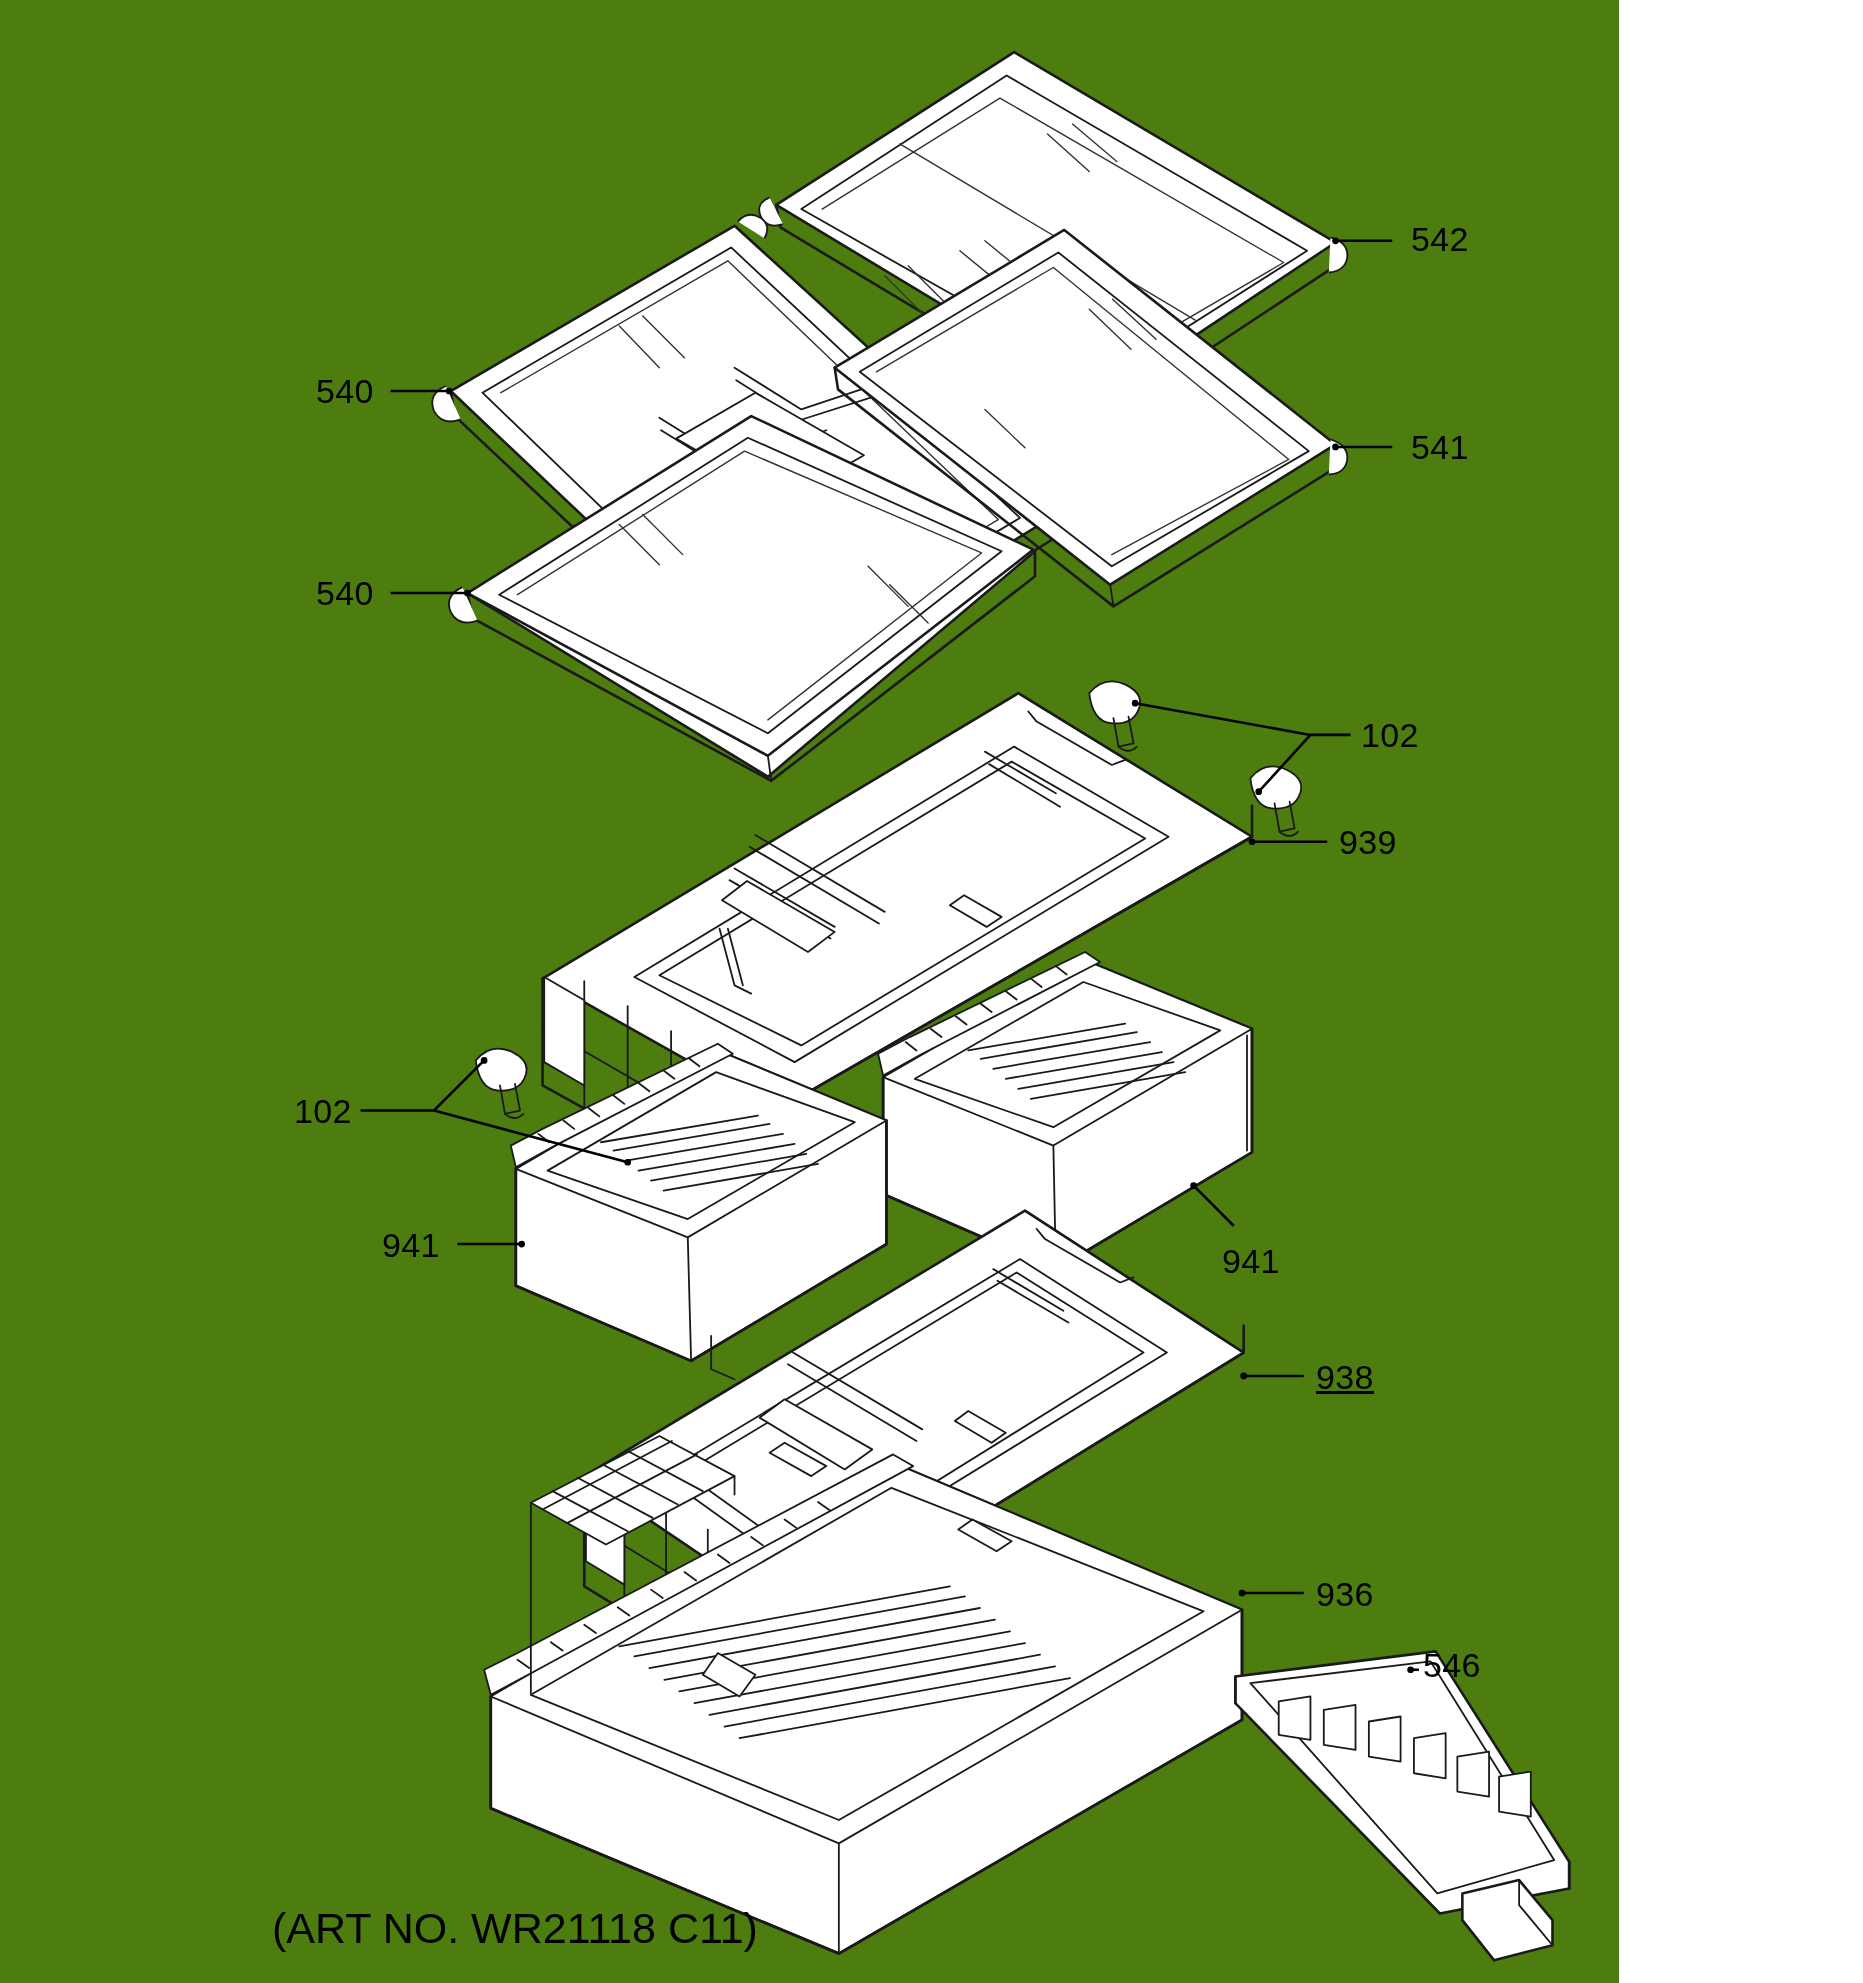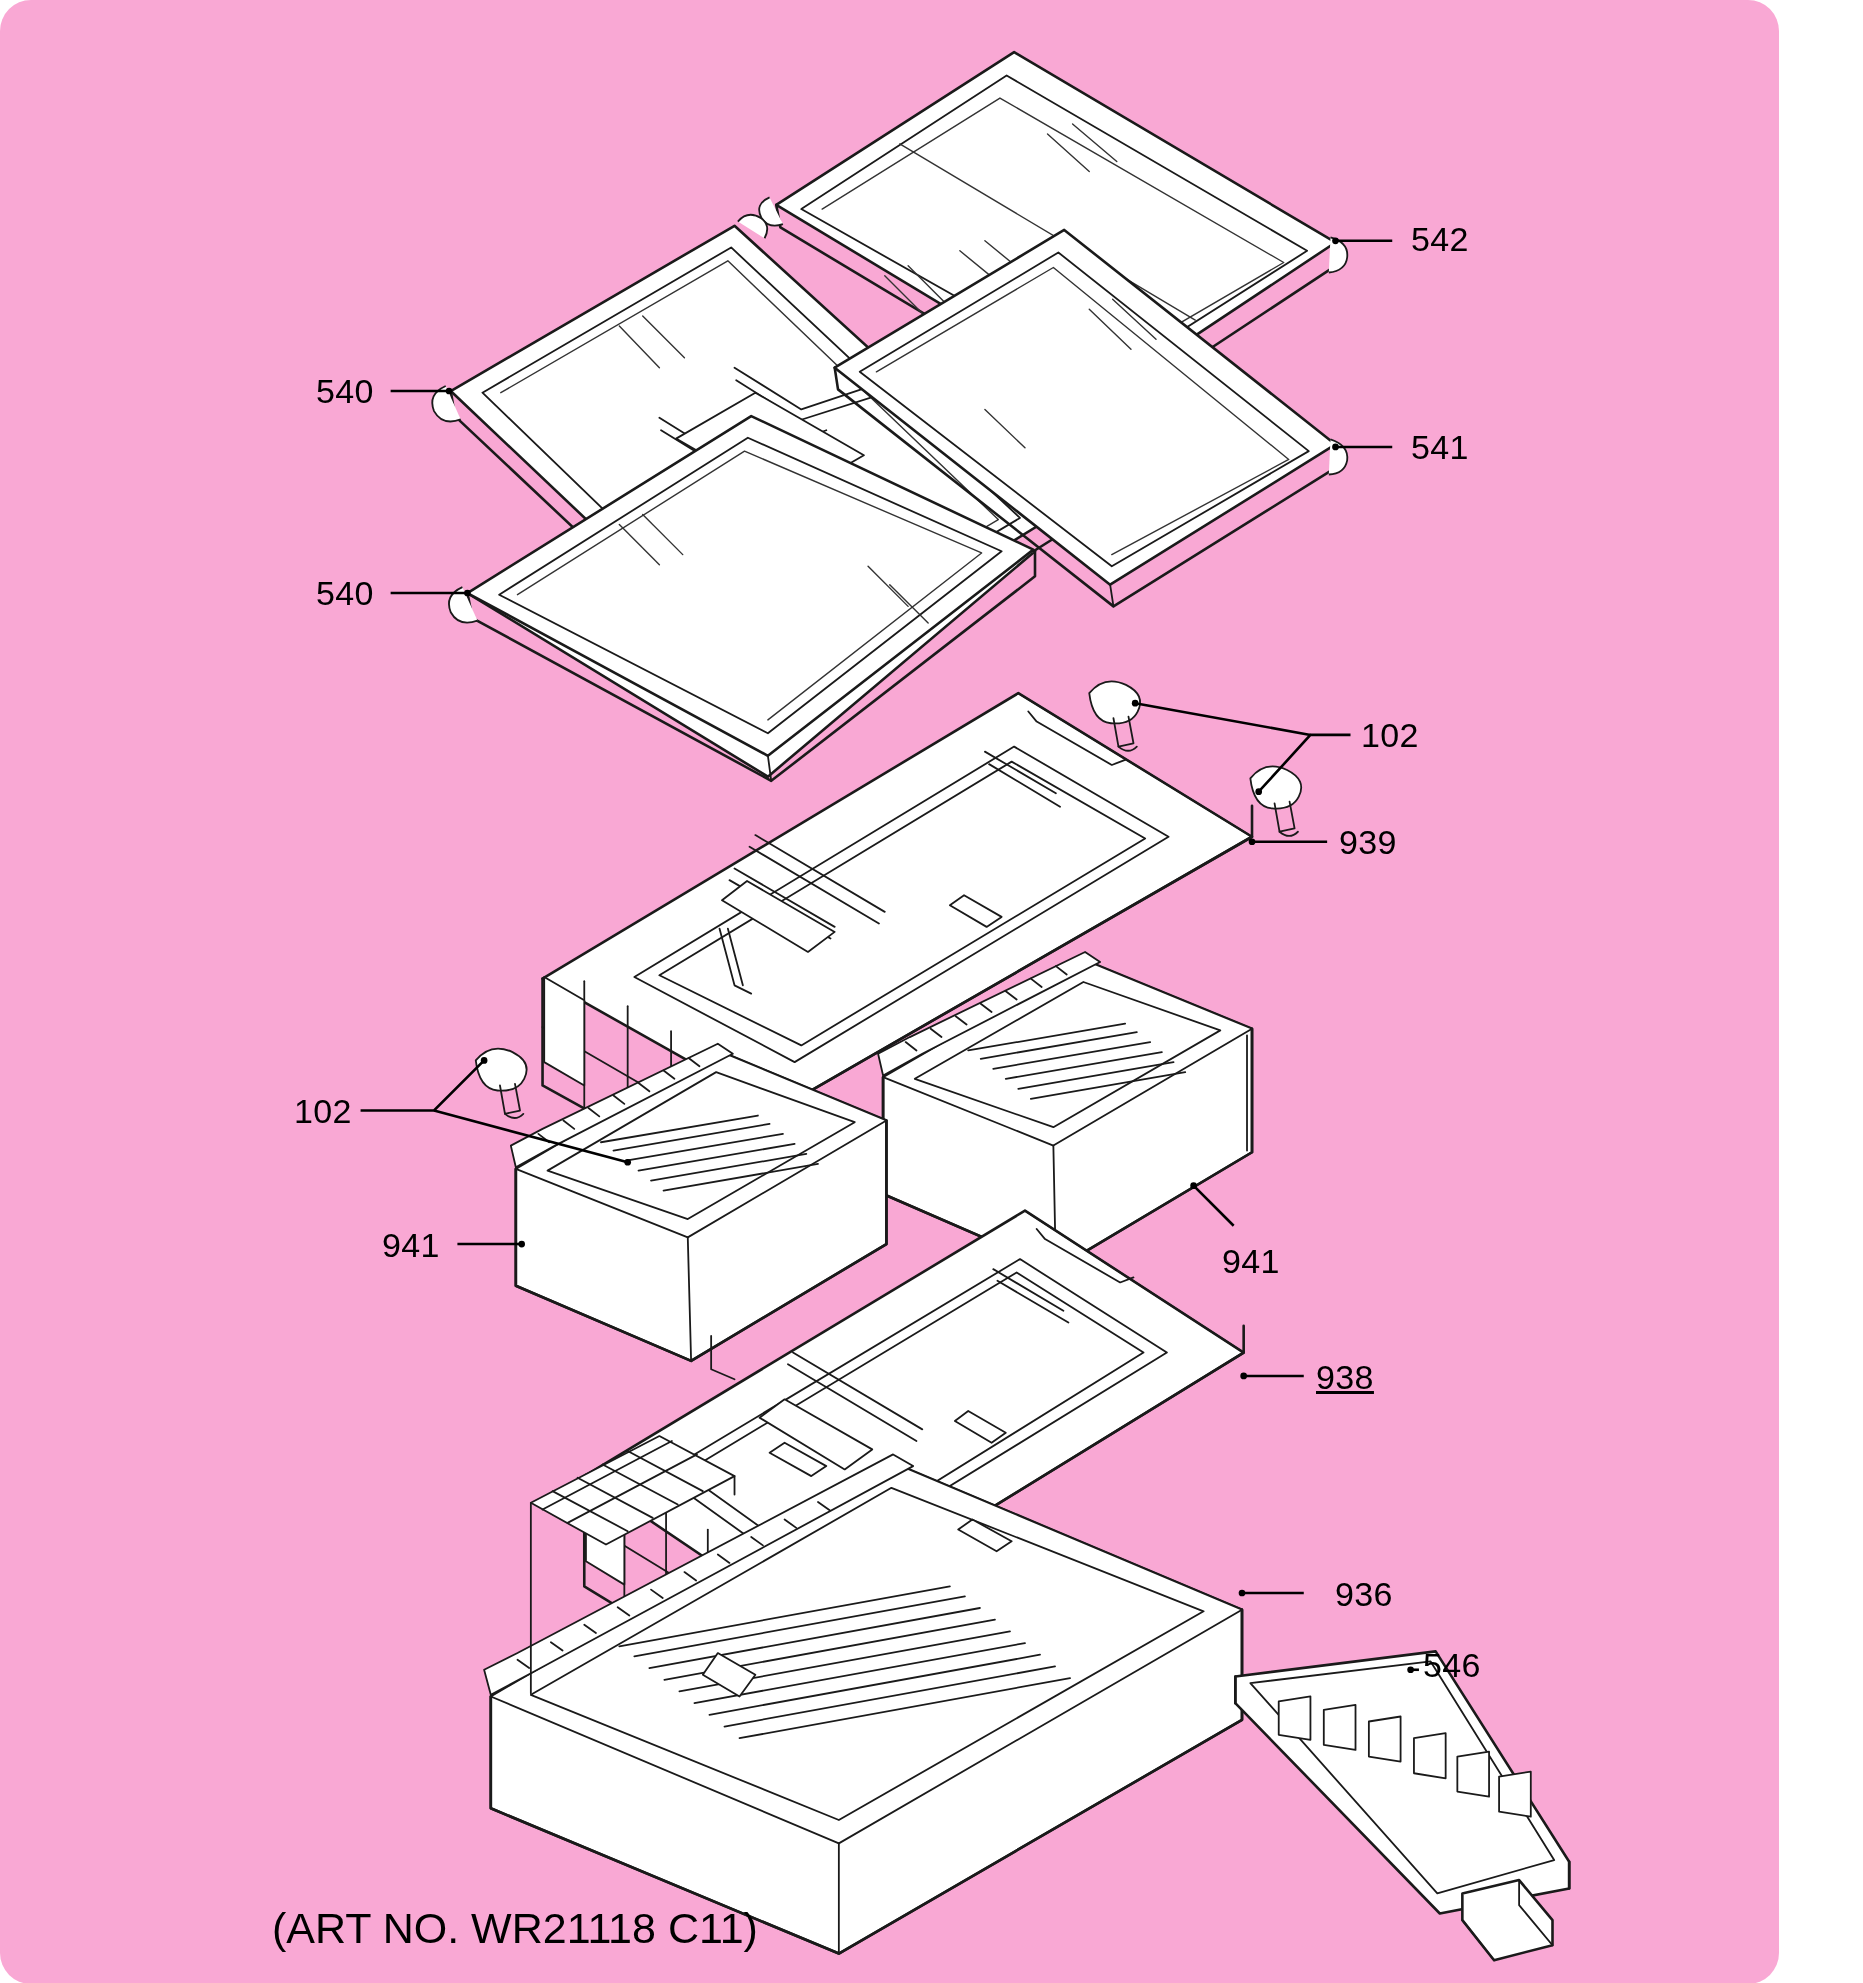--- a/index.html
+++ b/index.html
@@ -2,26 +2,25 @@
 <html style="font-size:13.4px"><head>
 <meta charset="utf-8">
 <style>
   html, body {
     margin: 0;
     padding: 0;
     background: #ffffff;
   }
   #page {
     position: relative;
-    width: 1779px;
+    width: 1619px;
     height: 1984px;
-    background: #f9a8d4;
+    background: #4d7c0f;
     font-family: "Liberation Sans", sans-serif;
     overflow: hidden;
-    border-radius: 31px;
   }
   #diagram-svg {
     position: absolute;
     left: 0; top: 0;
     width: 1863px;
     height: 1984px;
   }
   .callout {
     position: absolute;
     font-family: "Liberation Sans", sans-serif;
@@ -376,19 +375,19 @@
   <div class="callout" style="left:1411px; top:220px;">542</div>
   <div class="callout" style="left:316px; top:372px;">540</div>
   <div class="callout" style="left:1411px; top:428px;">541</div>
   <div class="callout" style="left:316px; top:574px;">540</div>
   <div class="callout" style="left:1361px; top:716px;">102</div>
   <div class="callout" style="left:1339px; top:823px;">939</div>
   <div class="callout" style="left:294px; top:1092px;">102</div>
   <div class="callout" style="left:382px; top:1226px;">941</div>
   <div class="callout" style="left:1222px; top:1242px;">941</div>
   <div class="callout" style="left:1316px; top:1358px;text-decoration:underline;">938</div>
-  <div class="callout" style="left:1316px; top:1575px;margin-left:19px;">936</div>
+  <div class="callout" style="left:1316px; top:1575px;">936</div>
   <div class="callout" style="left:1423px; top:1646px;">546</div>
 
   <div class="artno" style="left:272px; top:1904px;">(ART NO. WR21118 C11)</div>
 
 </div>
 
 
 </body></html>

